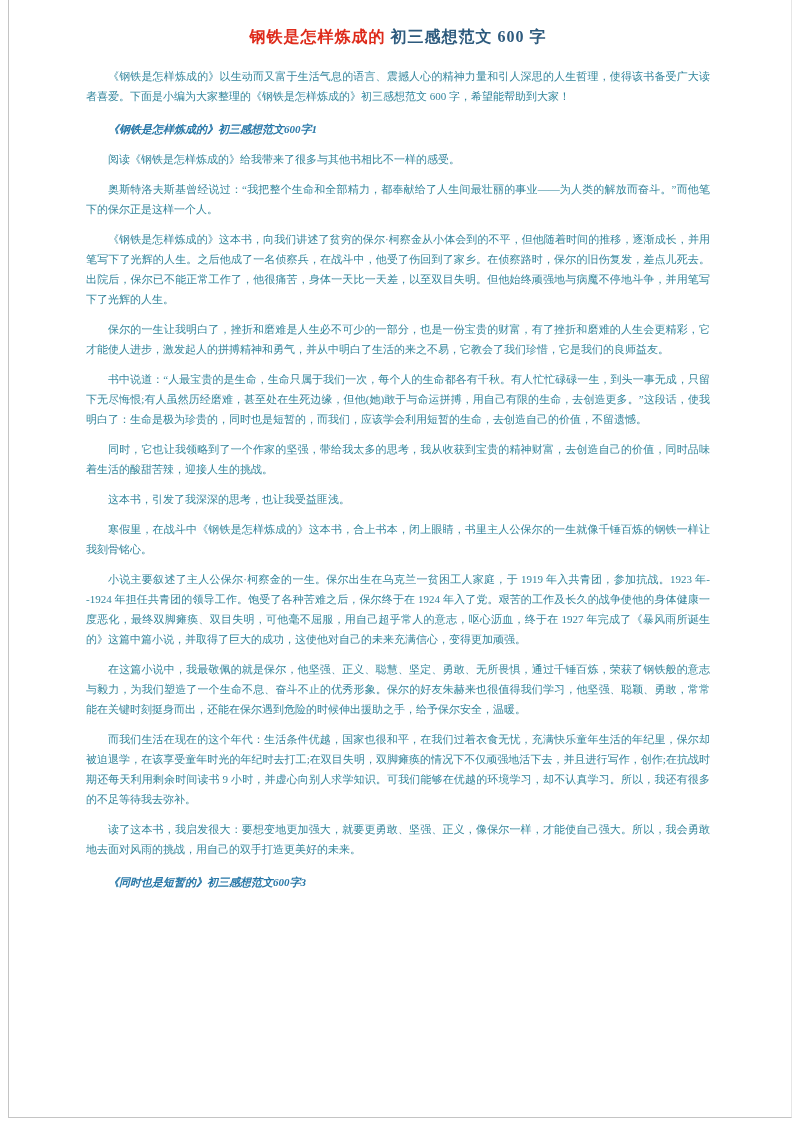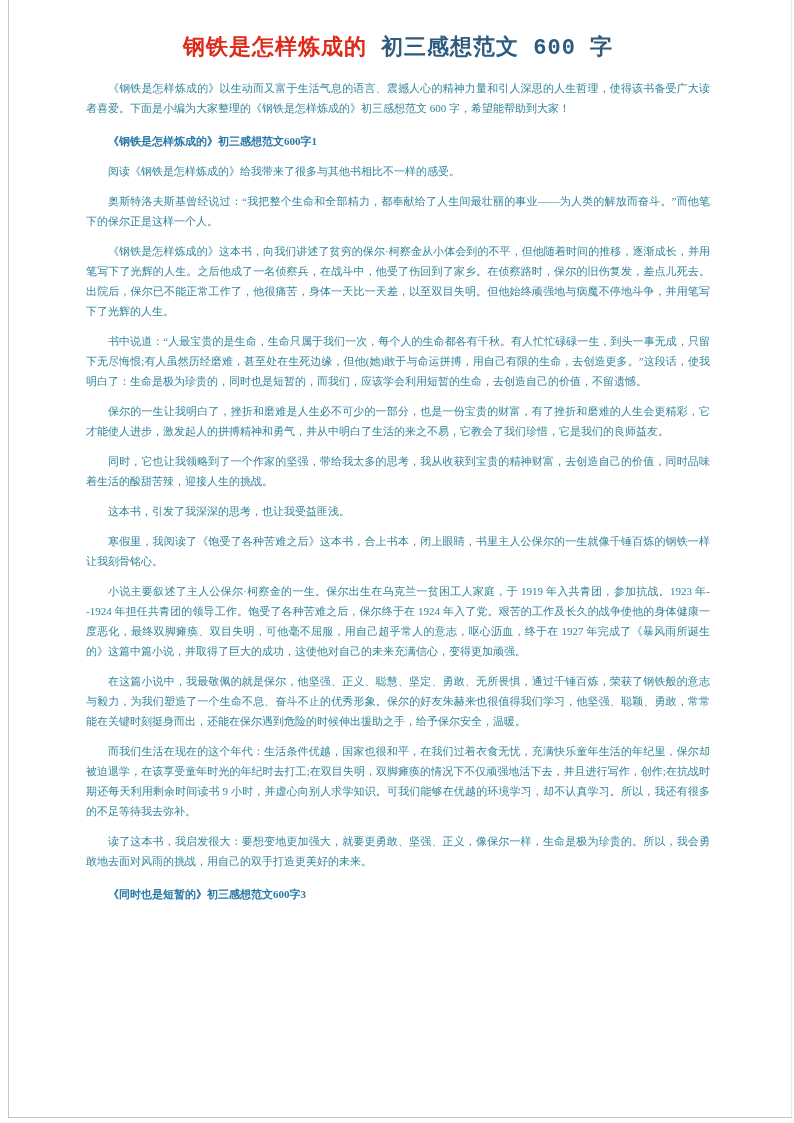--- a/index.html
+++ b/index.html
@@ -25,63 +25,63 @@
     border-right:1px solid #e6e6e6;
     pointer-events:none;
   }
   .content{
     position:relative;
     box-sizing:border-box;
     width:794px;height:1123px;
     padding:22px 84px 0 86px;
   }
   h1.doc-title{
-    margin:12px 0 14px 0;
-    font-size:22px;
+    margin:0 0 14px 0;
+    font-size:16px;
     font-weight:700;
     text-align:center;
     letter-spacing:1px;
     line-height:30px;
-    font-family:Liberation Mono, monospace;
   }
   h1.doc-title .t-red{color:var(--title-red);}
   h1.doc-title .t-blue{color:var(--title-blue);}
   .para, .subhead{
     margin:0 0 10px 0;
     font-size:11px;
     line-height:20px;
     text-indent:2em;
     text-align:justify;
     color:var(--body-text);
   }
   .subhead{
     margin:13px 0 10px 0;
     font-weight:700;
+    font-style:italic;
     color:var(--heading-text);
   }
 </style>
 </head>
 <body>
 
 <div class="page-edge"></div>
 
 <main class="content">
   <h1 class="doc-title"><span class="t-red">钢铁是怎样炼成的</span><span class="t-blue"> 初三感想范文 600 字</span></h1>
 
   <p class="para">《钢铁是怎样炼成的》以生动而又富于生活气息的语言、震撼人心的精神力量和引人深思的人生哲理，使得该书备受广大读者喜爱。下面是小编为大家整理的《钢铁是怎样炼成的》初三感想范文 600 字，希望能帮助到大家！</p>
 
   <p class="subhead">《钢铁是怎样炼成的》初三感想范文600字1</p>
   <p class="para">阅读《钢铁是怎样炼成的》给我带来了很多与其他书相比不一样的感受。</p>
   <p class="para">奥斯特洛夫斯基曾经说过：“我把整个生命和全部精力，都奉献给了人生间最壮丽的事业——为人类的解放而奋斗。”而他笔下的保尔正是这样一个人。</p>
   <p class="para">《钢铁是怎样炼成的》这本书，向我们讲述了贫穷的保尔·柯察金从小体会到的不平，但他随着时间的推移，逐渐成长，并用笔写下了光辉的人生。之后他成了一名侦察兵，在战斗中，他受了伤回到了家乡。在侦察路时，保尔的旧伤复发，差点儿死去。出院后，保尔已不能正常工作了，他很痛苦，身体一天比一天差，以至双目失明。但他始终顽强地与病魔不停地斗争，并用笔写下了光辉的人生。</p>
+  <p class="para">保尔的一生让我明白了，挫折和磨难是人生必不可少的一部分，也是一份宝贵的财富，有了挫折和磨难的人生会更精彩，它才能使人进步，激发起人的拼搏精神和勇气，并从中明白了生活的来之不易，它教会了我们珍惜，它是我们的良师益友。</p>
   <p class="para">书中说道：“人最宝贵的是生命，生命只属于我们一次，每个人的生命都各有千秋。有人忙忙碌碌一生，到头一事无成，只留下无尽悔恨;有人虽然历经磨难，甚至处在生死边缘，但他(她)敢于与命运拼搏，用自己有限的生命，去创造更多。”这段话，使我明白了：生命是极为珍贵的，同时也是短暂的，而我们，应该学会利用短暂的生命，去创造自己的价值，不留遗憾。</p>
-  <p class="para">保尔的一生让我明白了，挫折和磨难是人生必不可少的一部分，也是一份宝贵的财富，有了挫折和磨难的人生会更精彩，它才能使人进步，激发起人的拼搏精神和勇气，并从中明白了生活的来之不易，它教会了我们珍惜，它是我们的良师益友。</p>
   <p class="para">同时，它也让我领略到了一个作家的坚强，带给我太多的思考，我从收获到宝贵的精神财富，去创造自己的价值，同时品味着生活的酸甜苦辣，迎接人生的挑战。</p>
   <p class="para">这本书，引发了我深深的思考，也让我受益匪浅。</p>
 
-  <p class="para">寒假里，我阅读了《饱受了各种苦难之后》这本书，合上书本，闭上眼睛，书里主人公保尔的一生就像千锤百炼的钢铁一样让我刻骨铭心。</p>
+  <p class="para">寒假里，在战斗中《钢铁是怎样炼成的》这本书，合上书本，闭上眼睛，书里主人公保尔的一生就像千锤百炼的钢铁一样让我刻骨铭心。</p>
   <p class="para">小说主要叙述了主人公保尔·柯察金的一生。保尔出生在乌克兰一贫困工人家庭，于 1919 年入共青团，参加抗战。1923 年--1924 年担任共青团的领导工作。饱受了各种苦难之后，保尔终于在 1924 年入了党。艰苦的工作及长久的战争使他的身体健康一度恶化，最终双脚瘫痪、双目失明，可他毫不屈服，用自己超乎常人的意志，呕心沥血，终于在 1927 年完成了《暴风雨所诞生的》这篇中篇小说，并取得了巨大的成功，这使他对自己的未来充满信心，变得更加顽强。</p>
   <p class="para">在这篇小说中，我最敬佩的就是保尔，他坚强、正义、聪慧、坚定、勇敢、无所畏惧，通过千锤百炼，荣获了钢铁般的意志与毅力，为我们塑造了一个生命不息、奋斗不止的优秀形象。保尔的好友朱赫来也很值得我们学习，他坚强、聪颖、勇敢，常常能在关键时刻挺身而出，还能在保尔遇到危险的时候伸出援助之手，给予保尔安全，温暖。</p>
   <p class="para">而我们生活在现在的这个年代：生活条件优越，国家也很和平，在我们过着衣食无忧，充满快乐童年生活的年纪里，保尔却被迫退学，在该享受童年时光的年纪时去打工;在双目失明，双脚瘫痪的情况下不仅顽强地活下去，并且进行写作，创作;在抗战时期还每天利用剩余时间读书 9 小时，并虚心向别人求学知识。可我们能够在优越的环境学习，却不认真学习。所以，我还有很多的不足等待我去弥补。</p>
-  <p class="para">读了这本书，我启发很大：要想变地更加强大，就要更勇敢、坚强、正义，像保尔一样，生命是极为珍贵的。所以，我会勇敢地去面对风雨的挑战，用自己的双手打造更美好的未来。</p>
+  <p class="para">读了这本书，我启发很大：要想变地更加强大，就要更勇敢、坚强、正义，像保尔一样，才能使自己强大。所以，我会勇敢地去面对风雨的挑战，用自己的双手打造更美好的未来。</p>
 
   <p class="subhead">《同时也是短暂的》初三感想范文600字3</p>
 </main>
 
 </body></html>

